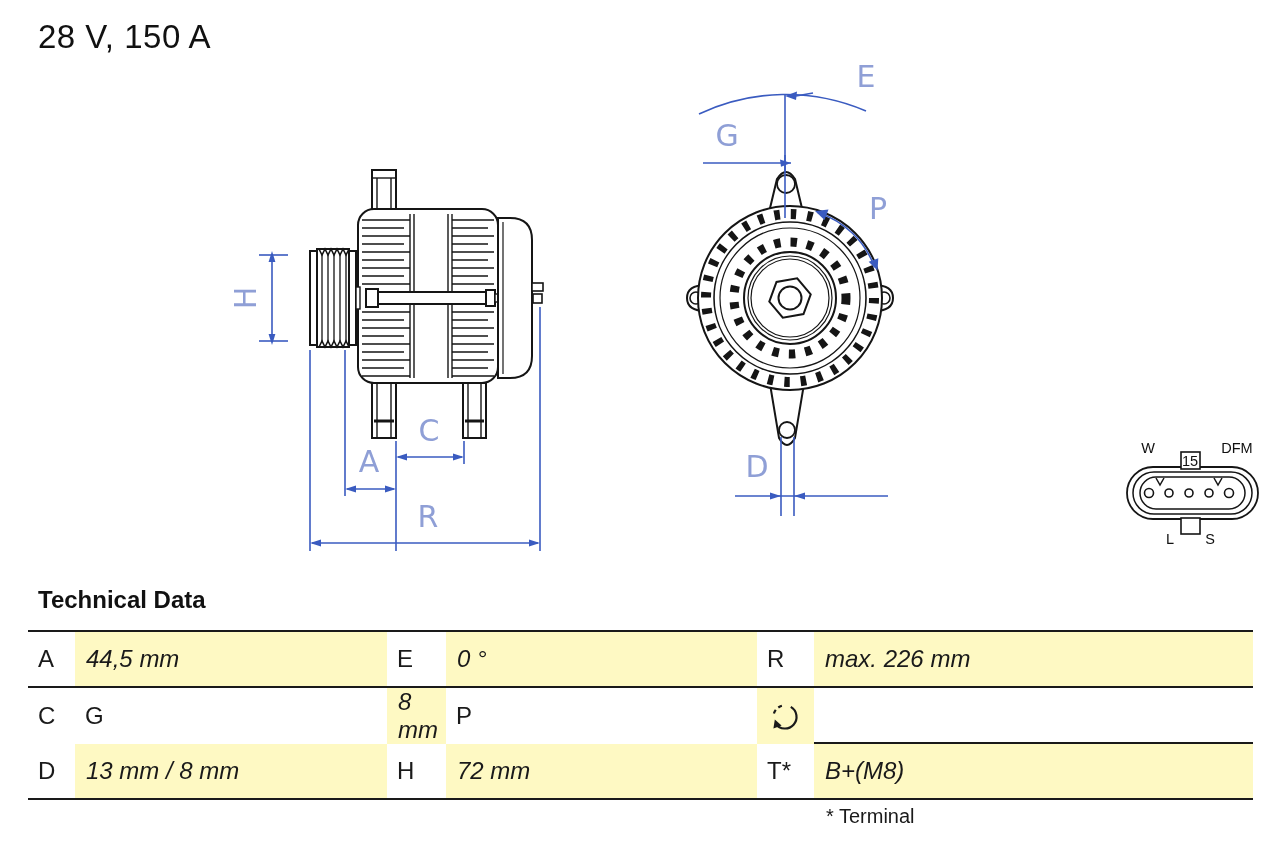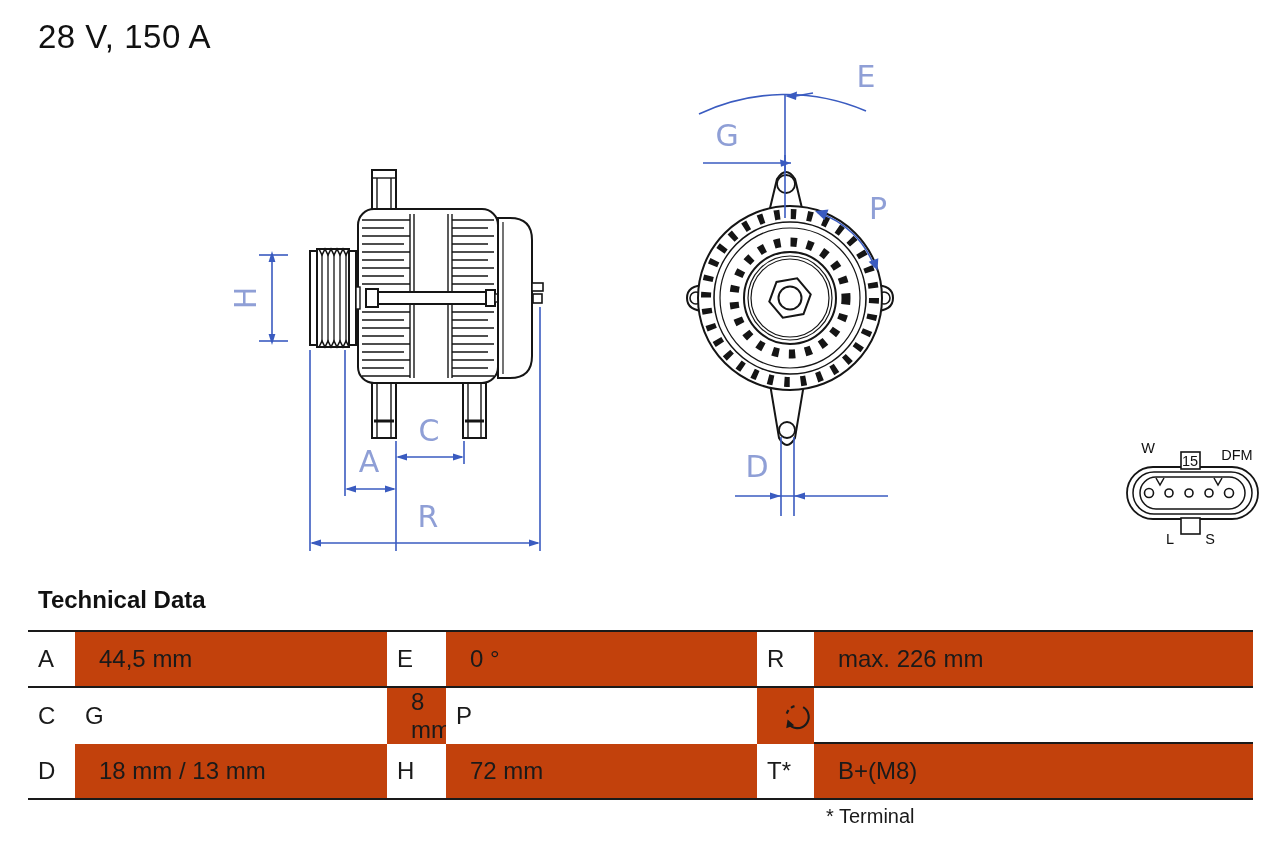--- a/index.html
+++ b/index.html
@@ -32,21 +32,21 @@
   .ttable{
     position:absolute;left:28px;top:630px;width:1225px;
     border-top:2px solid #1a1a1a;
   }
   .trow{
     display:grid;grid-template-columns:47px 312px 59px 311px 57px 439px;
     height:54px;border-bottom:2px solid #1a1a1a;
   }
   .cell{display:flex;align-items:center;font-size:24px;color:#1a1a1a;}
   .cell.k{background:#ffffff;padding-left:10px;}
-  .cell.v{background:#c2410c;padding-left:24px;}
+  .cell.v{background:#fef9c3;padding-left:11px;font-style:italic;}
   .footnote{
     position:absolute;left:826px;top:805px;font-size:20px;color:#1a1a1a;
   }
   .roticon{margin-top:2px;}
 </style>
 </head>
 <body>
 
 <div id="stage">
 
@@ -197,21 +197,21 @@
   <span class="cadlabel" style="left:369px;top:462px;">A</span>
   <span class="cadlabel" style="left:429px;top:431px;">C</span>
   <span class="cadlabel" style="left:428px;top:517px;">R</span>
   <span class="cadlabel" style="left:866px;top:77px;">E</span>
   <span class="cadlabel" style="left:727px;top:136px;">G</span>
   <span class="cadlabel" style="left:878px;top:209px;">P</span>
   <span class="cadlabel" style="left:757px;top:467px;">D</span>
 
   <span class="pinlabel" style="left:1148px;top:448px;">W</span>
   <span class="pinlabel" style="left:1190px;top:448px;margin-top:13px;">15</span>
-  <span class="pinlabel" style="left:1237px;top:448px;margin-top:7px;">DFM</span>
+  <span class="pinlabel" style="left:1237px;top:448px;">DFM</span>
   <span class="pinlabel" style="left:1170px;top:539px;">L</span>
   <span class="pinlabel" style="left:1210px;top:539px;">S</span>
 
   <div class="tech-heading">Technical Data</div>
 
   <div class="ttable">
     <div class="trow">
       <div class="cell k">A</div>
       <div class="cell v">44,5 mm</div>
       <div class="cell k">E</div>
@@ -227,21 +227,21 @@
       <div class="cell v">
         <svg class="roticon" width="34" height="34" viewBox="-17 -17 34 34">
           <path d="M5.8,-10.1 A11.6,11.6 0 1 1 -9.4,6.8" fill="none" stroke="#1a1a1a" stroke-width="2.2"></path>
           <path d="M-3.1,-11.2 A11.6,11.6 0 0 0 -11.3,-2.6" fill="none" stroke="#1a1a1a" stroke-width="2.2" stroke-dasharray="4 3.4"></path>
           <path d="M-11.6,11.5 L-10.2,2.6 L-3.4,8.4 Z" fill="#1a1a1a" stroke="none"></path>
         </svg>
       </div>
     </div>
     <div class="trow">
       <div class="cell k">D</div>
-      <div class="cell v">18 mm / 13 mm</div>
+      <div class="cell v">13 mm / 8 mm</div>
       <div class="cell k">H</div>
       <div class="cell v">72 mm</div>
       <div class="cell k">T*</div>
       <div class="cell v">B+(M8)</div>
     </div>
   </div>
 
   <div class="footnote">* Terminal</div>
 
 </div>

